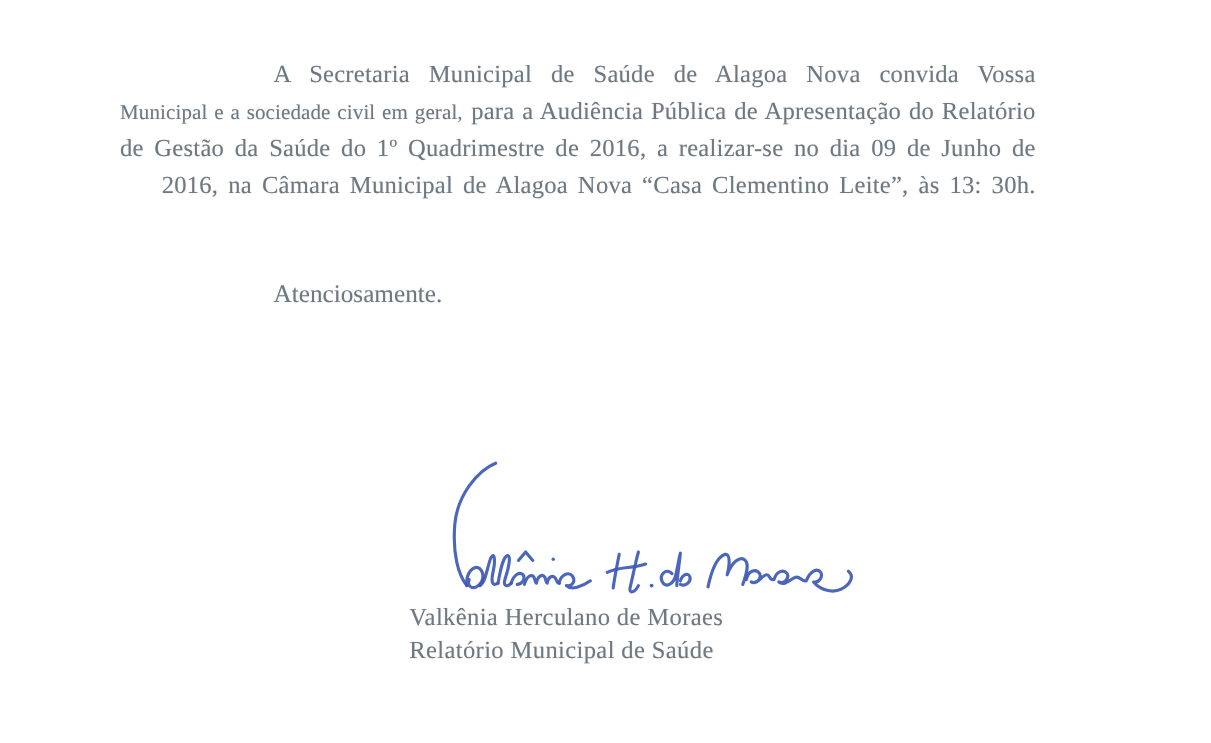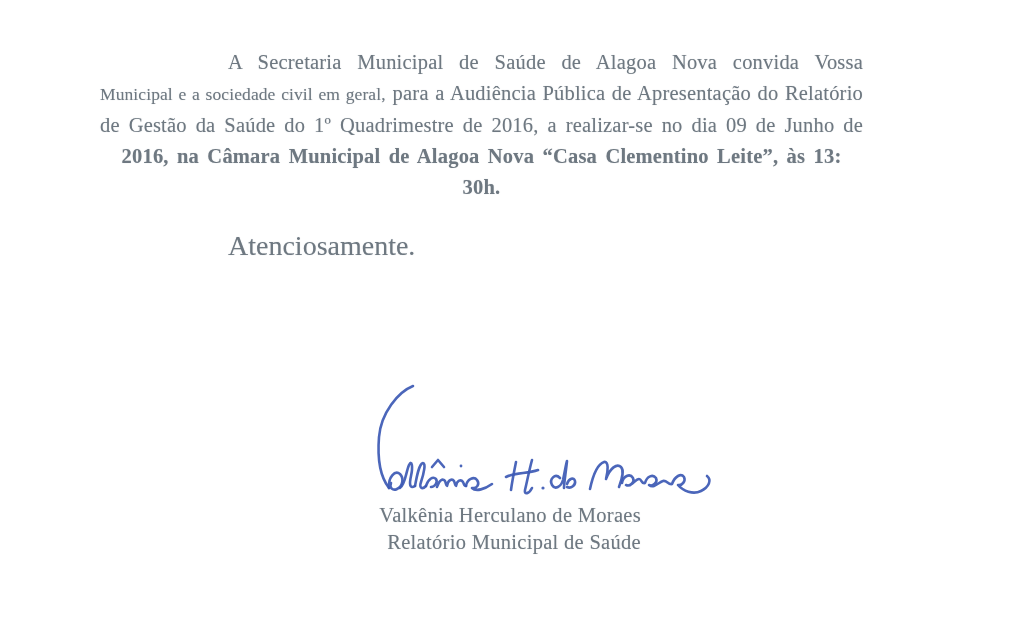--- a/index.html
+++ b/index.html
@@ -29,30 +29,29 @@
     letter-spacing: 0.2px;
   }
   .jline {
     text-align: justify;
     text-align-last: justify;
     white-space: normal;
   }
   .line1 { padding-left: 128px; }
   .line2-a { font-size: 17.5px; margin-right: 7px; letter-spacing: 0.1px; }
   .line4 {
-    text-align: center;
+    text-align: right;
     text-align-last: auto;
     word-spacing: 3px;
-    font-weight: bold;
   }
   .closing {
     position: absolute;
     left: 228px;
     top: 230px;
-    font-size: 28px;
+    font-size: 21px;
     line-height: 31px;
   }
   .signature-svg {
     position: absolute;
     left: 348px;
     top: 376px;
     width: 370px;
     height: 135px;
   }
   .signature-svg path {
@@ -62,21 +61,21 @@
     stroke-linecap: round;
     stroke-linejoin: round;
     opacity: 0.92;
   }
   .signature-svg circle { fill: var(--sig); opacity: 0.92; }
   .sig-lines {
     position: absolute;
     left: 341px;
     top: 502px;
     width: 300px;
-    text-align: right;
+    text-align: left;
     font-size: 20.5px;
     line-height: 26.5px;
     letter-spacing: 0.3px;
   }
 </style>
 </head>
 <body>
 
 <div class="page">
 

